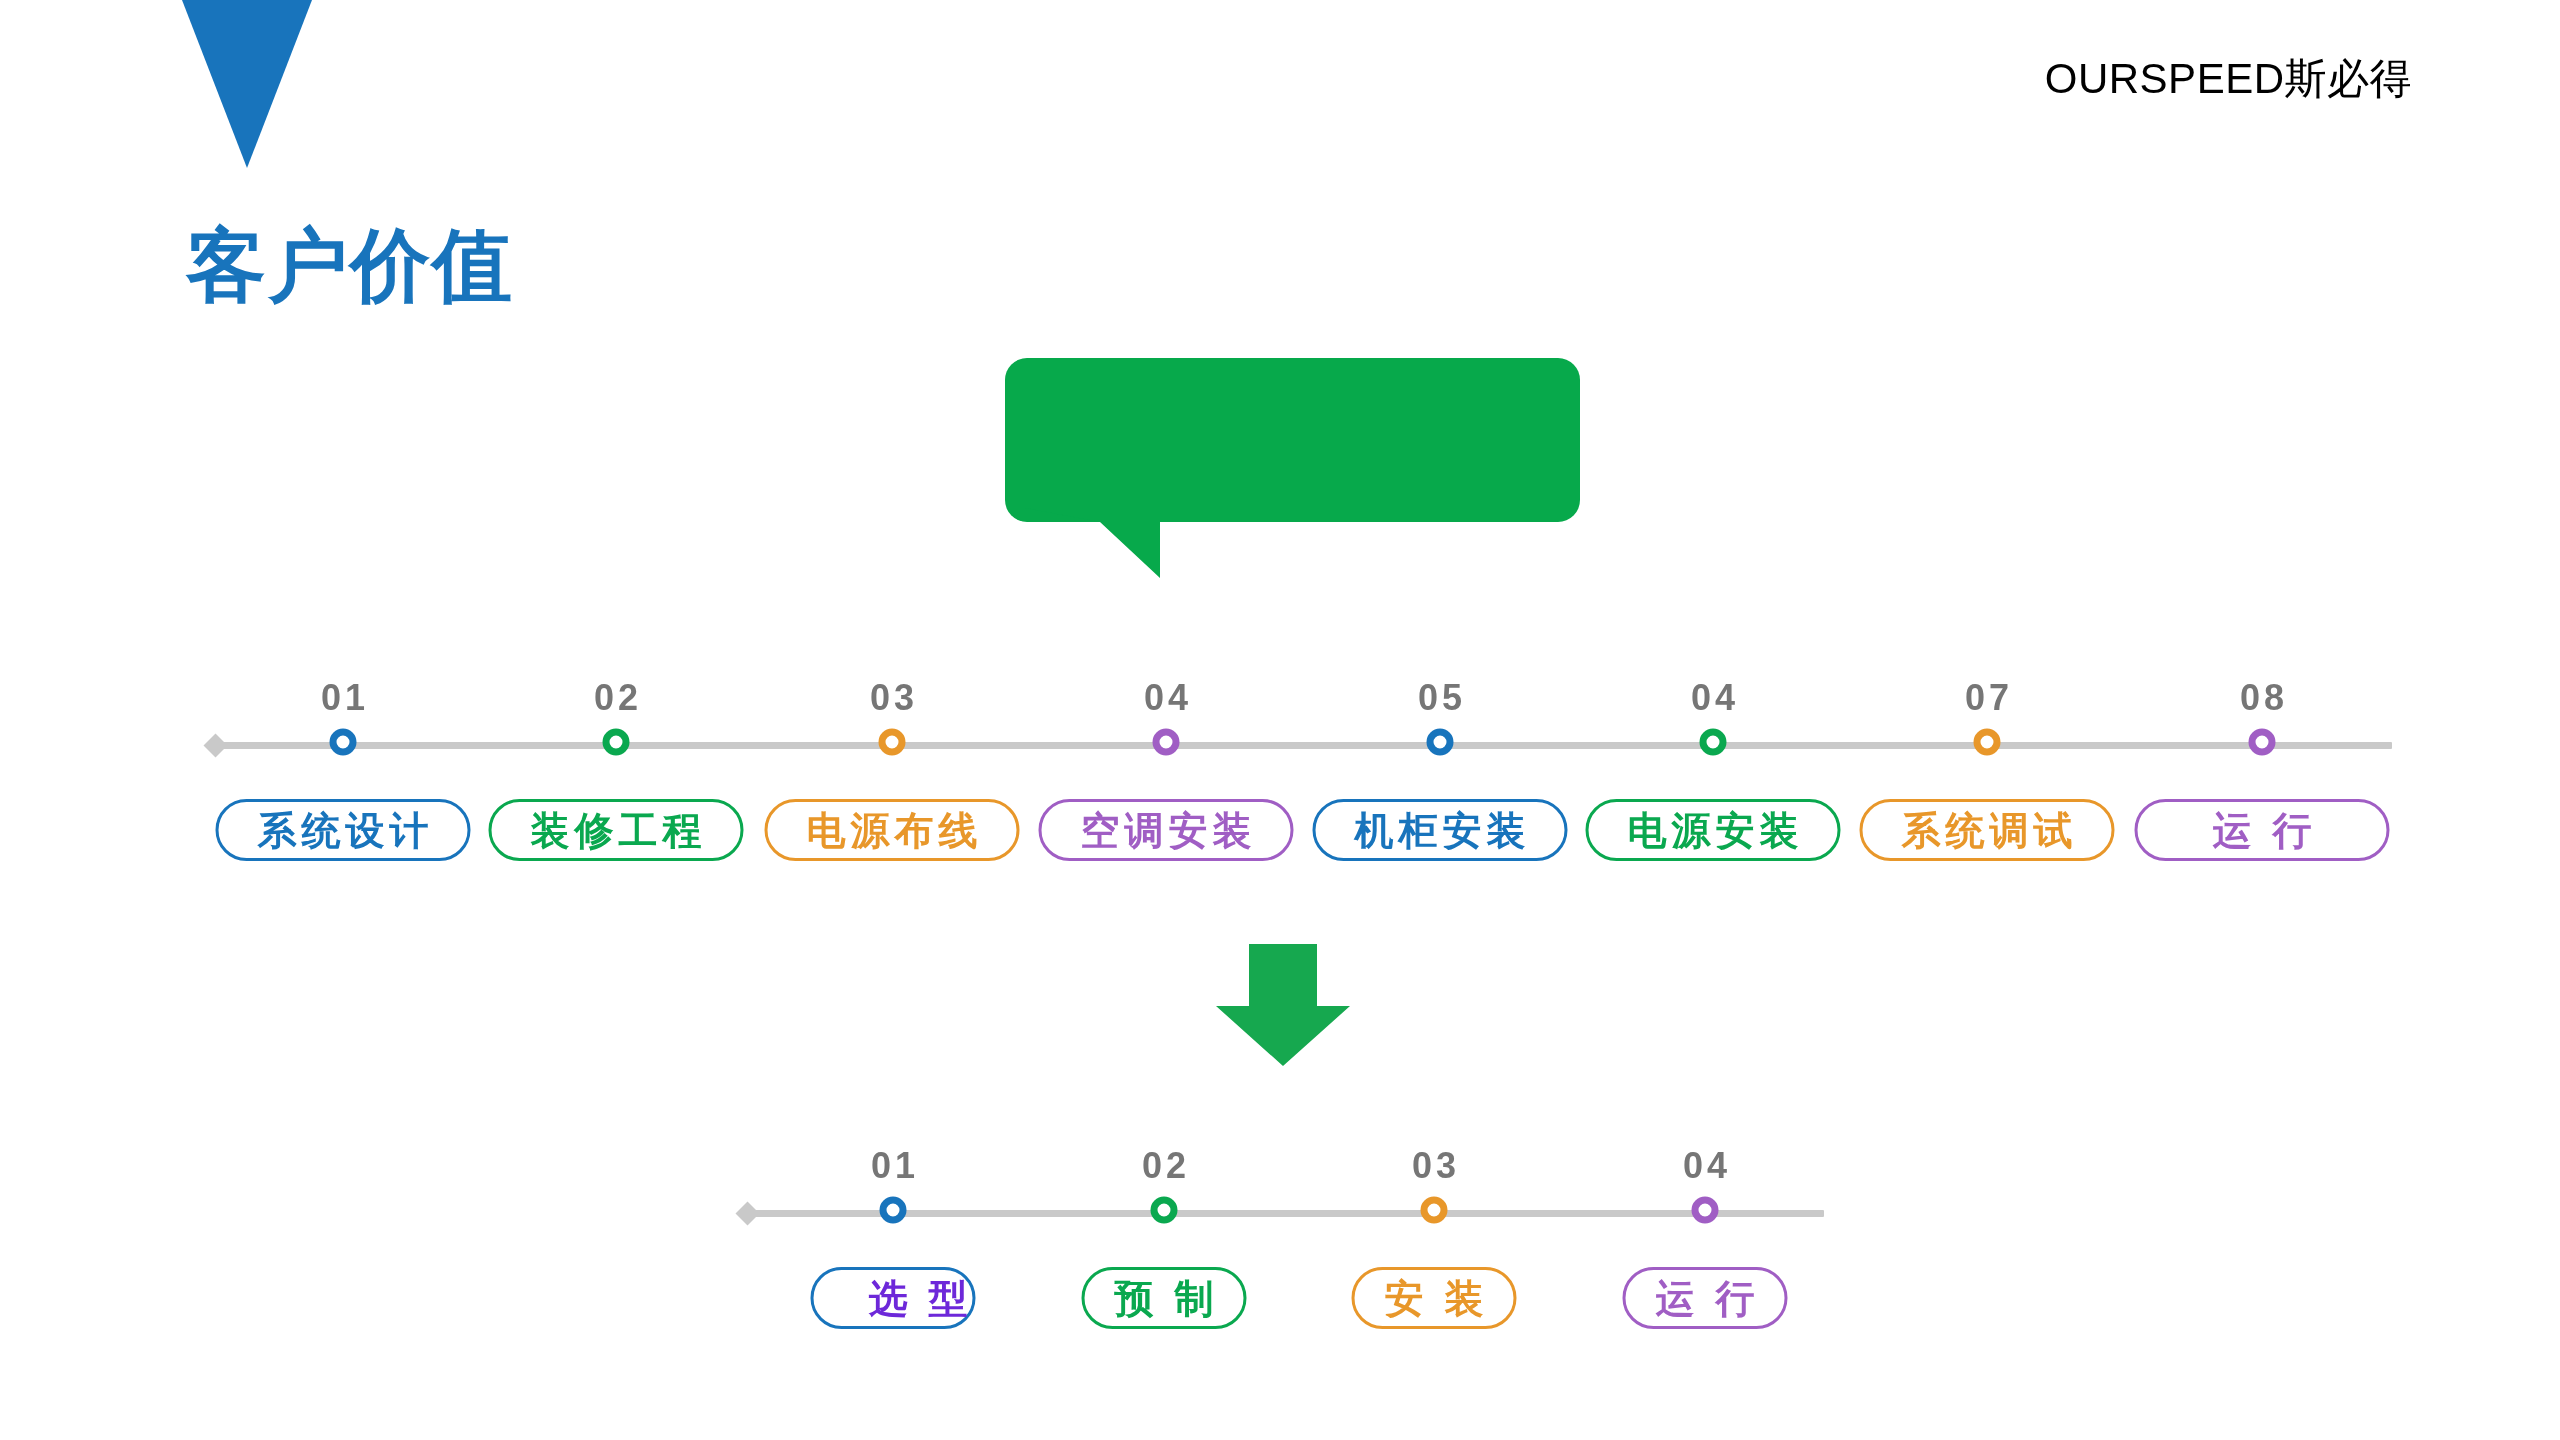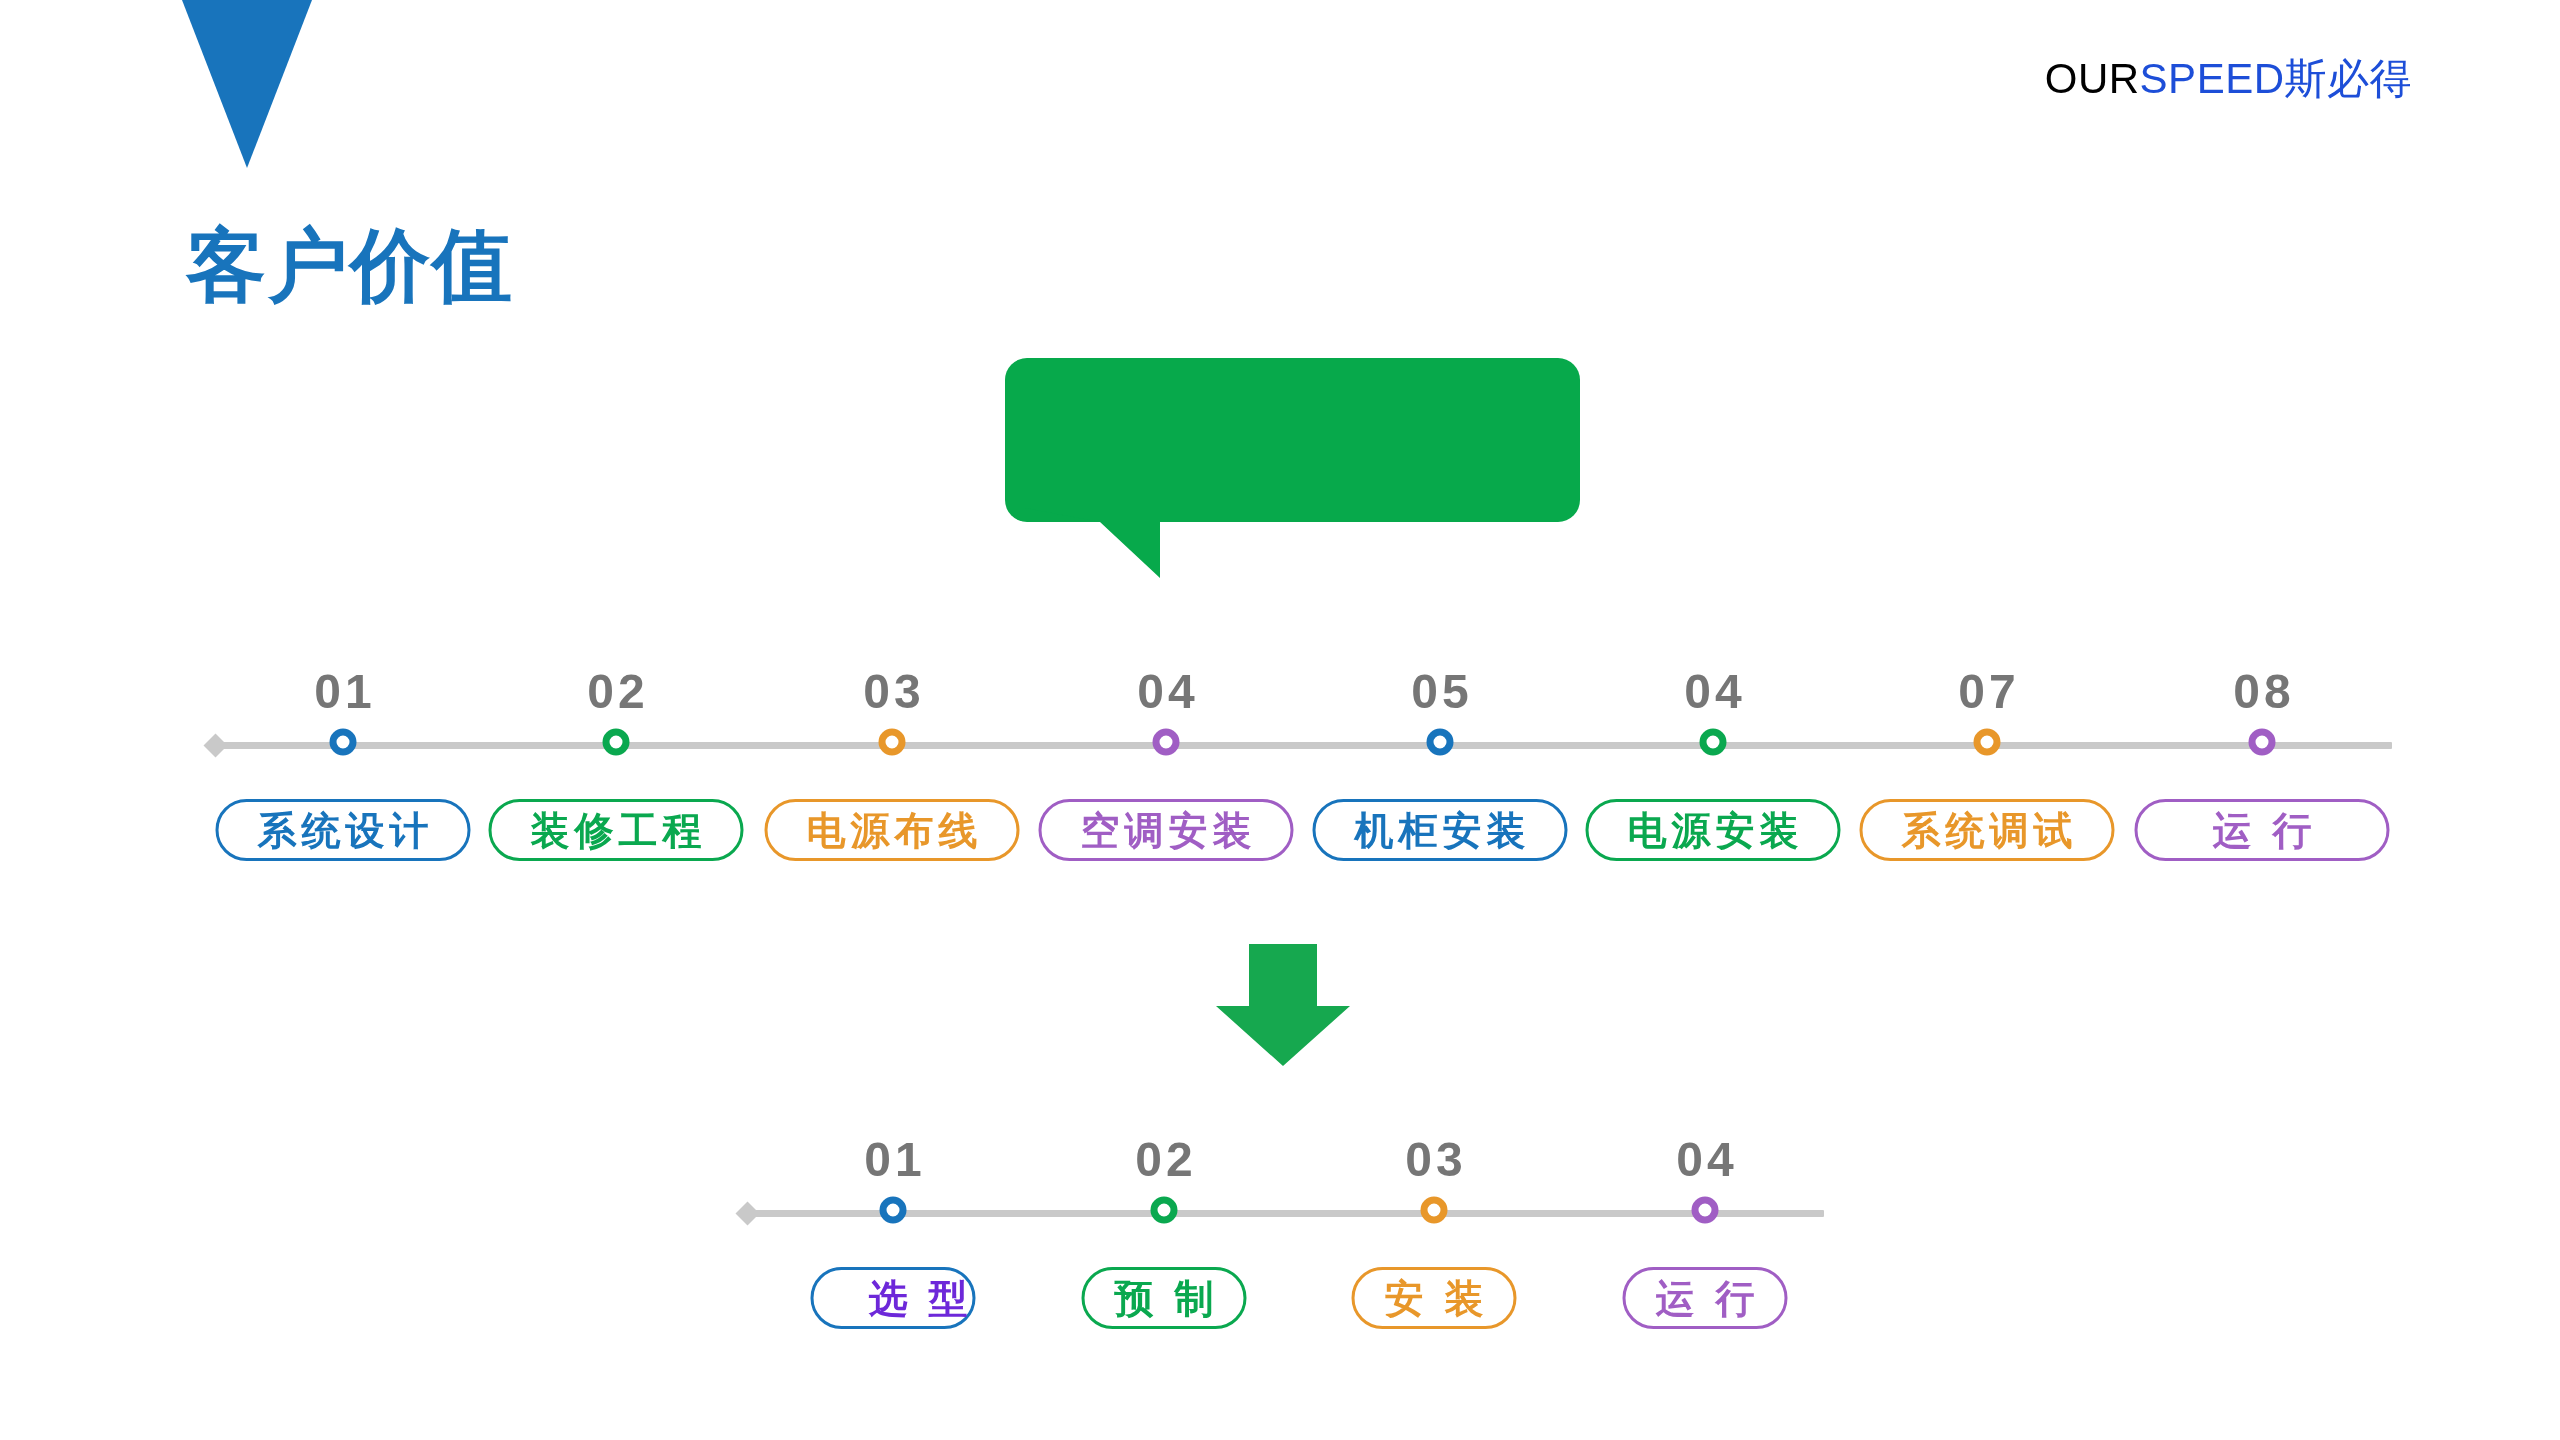--- a/index.html
+++ b/index.html
@@ -20,21 +20,21 @@
   .brand {
     position: absolute;
     top: 58px;
     right: 148px;
     font-size: 42px;
     letter-spacing: 0.5px;
     white-space: nowrap;
     line-height: 1;
   }
   .brand .brand-our { color: #000000; }
-  .brand .brand-rest { color: #1d4ed8; }
+  .brand .brand-rest { color: #000000; }
 
   
   .triangle-mark {
     position: absolute;
     left: 182px;
     top: 0px;
     width: 0;
     height: 0;
     border-left: 65px solid transparent;
     border-right: 65px solid transparent;
@@ -116,21 +116,21 @@
   }
   .tl-node {
     position: absolute;
     top: 0;
   }
   .tl-num {
     position: absolute;
     left: 50%;
     transform: translateX(-50%);
     bottom: 26px;
-    font-size: 48px;
+    font-size: 36px;
     font-weight: bold;
     color: #767676;
     letter-spacing: 4px;
     text-indent: 4px;
     line-height: 1;
     white-space: nowrap;
   }
   .tl-dot {
     position: absolute;
     left: 50%;

